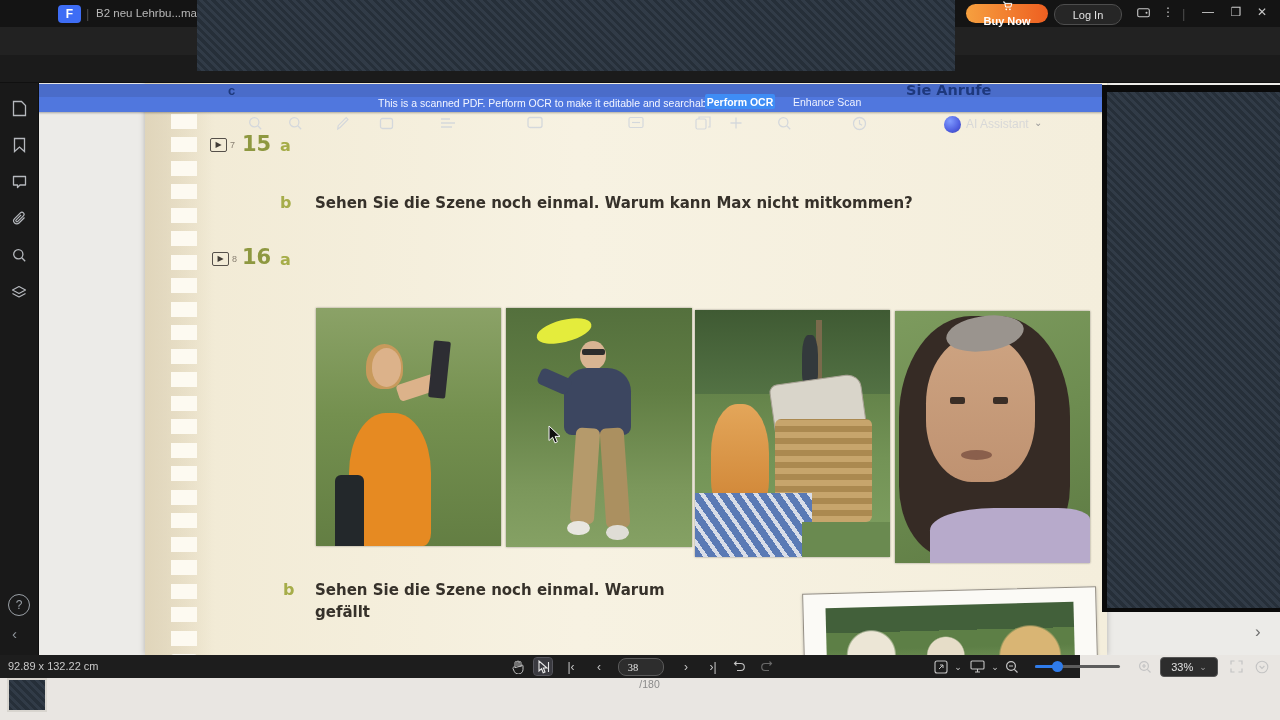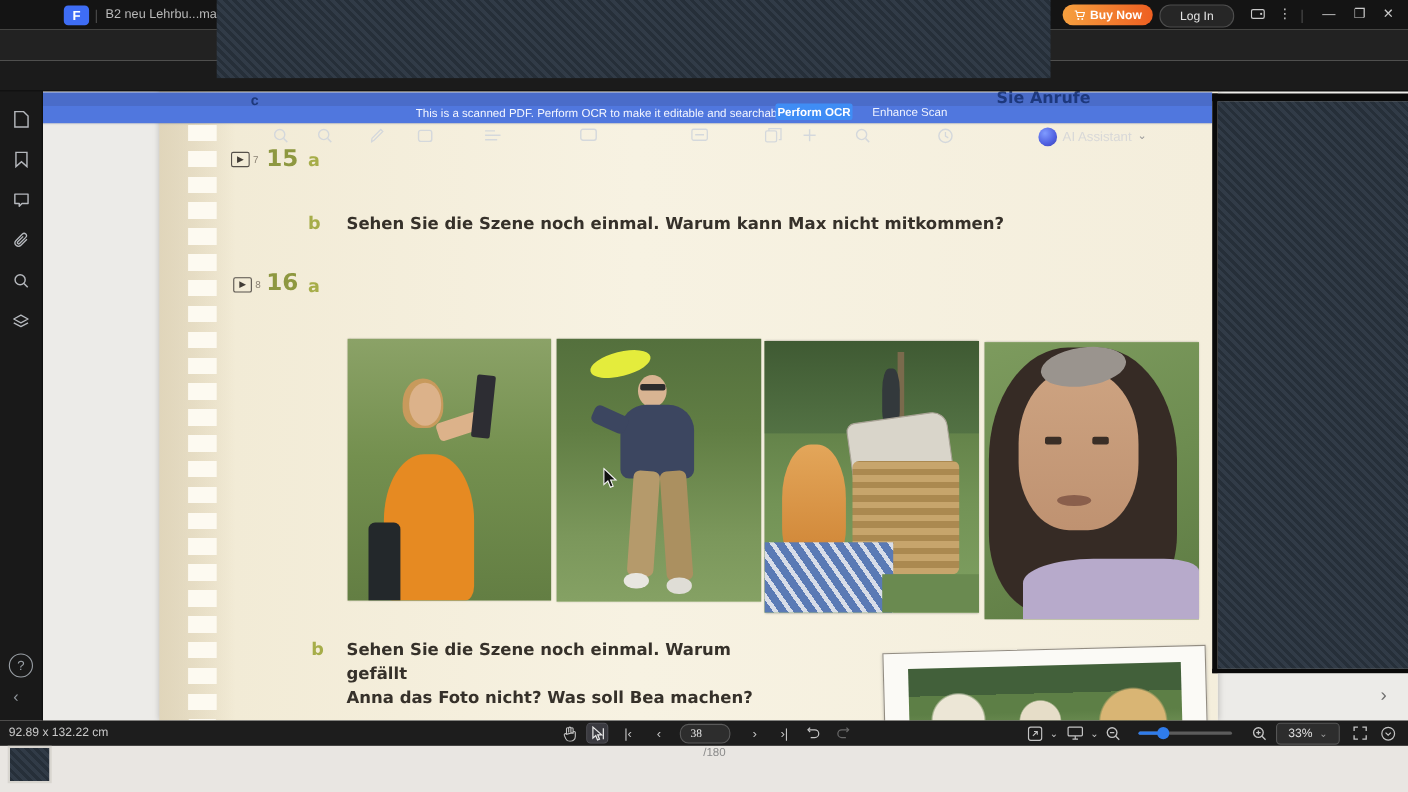--- a/index.html
+++ b/index.html
@@ -9,21 +9,21 @@
   
   .titlebar{left:0;top:0;width:1280px;height:27px;background:#141414;z-index:40;}
   .menubar{left:0;top:27px;width:1280px;height:28px;background:#222222;z-index:40;}
   .toolbar{left:0;top:55px;width:1280px;height:27px;background:#1b1b1b;z-index:40;border-bottom:1px solid #101010;}
   .logo{left:58px;top:5px;width:23px;height:18px;background:#3e6df5;border-radius:4px;
     color:#fff;font-weight:bold;font-size:12px;text-align:center;line-height:18px;}
   .tabsep{left:86px;top:6px;color:#4a4a4a;font-size:13px;}
   .tabtitle{left:96px;top:7px;color:#b9b9b9;font-size:11.5px;white-space:nowrap;}
   .btn-buy{left:966px;top:4px;width:82px;height:19px;border-radius:10px;
     background:linear-gradient(90deg,#f6a03f,#ee5f21);color:#fff;font-size:11px;font-weight:bold;
-    display:flex;align-items:center;justify-content:center;gap:4px;}
+    display:flex;align-items:center;justify-content:center;gap:4px;flex-direction:column;}
   .btn-login{left:1054px;top:4px;width:66px;height:19px;border-radius:10px;background:#262626;
     border:1px solid #4d4d4d;color:#e3e3e3;font-size:11px;display:flex;align-items:center;justify-content:center;}
   .wctl{top:5px;color:#c9c9c9;font-size:12px;width:20px;text-align:center;}
   .menu-file{left:14px;top:33px;color:#d6d6d6;font-size:12px;}
   .msep{top:33px;color:#3c3c3c;font-size:12px;}
   .mi{top:31px;width:18px;height:18px;display:flex;align-items:center;justify-content:center;}
   .btn-share{left:1133px;top:31px;width:64px;height:18px;border-radius:9px;border:1px solid #555;
     color:#e0e0e0;font-size:11px;font-weight:bold;display:flex;align-items:center;justify-content:center;}
   .tb-stub{top:61px;opacity:.95;}
   .ai-circle{left:944px;top:61px;width:17px;height:17px;border-radius:50%;
@@ -84,21 +84,21 @@
     transform:rotate(-1.5deg);z-index:10;box-shadow:0 1px 3px rgba(0,0,0,.25);}
   .frame-inner{position:absolute;left:22px;top:14px;width:248px;height:56px;
     background:
       radial-gradient(circle at 18% 85%,#ece6d6 0 11%,rgba(0,0,0,0) 12%),
       radial-gradient(circle at 48% 90%,#e6ddc8 0 13%,rgba(0,0,0,0) 14%),
       radial-gradient(circle at 82% 95%,#d9b574 0 14%,rgba(0,0,0,0) 15%),
       linear-gradient(180deg,#42603a 0 45%,#5d7f46 45% 75%,#6c8d52 100%);}
   
   .cursor{left:548px;top:425px;z-index:60;}
   
-  .statusbar{left:0;top:655px;width:1280px;height:23px;background:#1d1d1d;z-index:40;
+  .statusbar{left:0;top:655px;width:1080px;height:23px;background:#1d1d1d;z-index:40;
     display:flex;align-items:center;color:#c4c4c4;}
   .st-dim{position:absolute;left:8px;top:5px;font-size:11px;color:#c9c9c9;}
   .st-ic{position:absolute;top:3px;width:18px;height:17px;display:flex;align-items:center;justify-content:center;}
   .st-active{background:#3a3a40;border-radius:3px;outline:1px solid #55555c;}
   .pagebox{position:absolute;left:618px;top:3px;width:44px;height:16px;background:#2d2d2d;
     border:1px solid #5a5a5a;border-radius:8px;display:flex;align-items:center;justify-content:center;gap:1px;}
   .pagebox input{width:16px;background:transparent;border:none;color:#e8e8e8;font-size:10.5px;text-align:right;padding:0;
     font-family:Liberation Serif, serif;}
   .pagetotal{color:#8a8a8a;font-size:10.5px;margin-top:34px;}
   .navg{color:#c4c4c4;font-size:12px;}
@@ -361,21 +361,20 @@
         <div class="pp" style="left:26%;top:2%;width:40%;height:14%;background:#9a948e;border-radius:50%;transform:rotate(-8deg)"></div>
         <div class="pp" style="left:28%;top:34%;width:8%;height:3%;background:#3a2e26;border-radius:2px"></div>
         <div class="pp" style="left:50%;top:34%;width:8%;height:3%;background:#3a2e26;border-radius:2px"></div>
         <div class="pp" style="left:34%;top:55%;width:16%;height:4%;background:#8a5f4c;border-radius:50%"></div>
         <div class="pp" style="left:18%;top:78%;width:82%;height:22%;background:#b7aacb;border-radius:40% 20% 0 0"></div>
       </div>
 
       <span class="abs exletter" style="left:138px;top:498px">b</span>
       <div class="abs extext" style="left:170px;top:497px;width:400px">
         <span>Sehen Sie die Szene noch einmal. Warum gefällt</span><br>
-        <span>Anna das Foto nicht? Was soll Bea machen?</span>
       </div>
     </div>
 
     <div class="abs frame" style="left:765px;top:508px">
       <div class="frame-inner"></div>
     </div>
 
     <div class="abs vp-chev" style="left:1217px;top:540px">›</div>
   </div>
 

